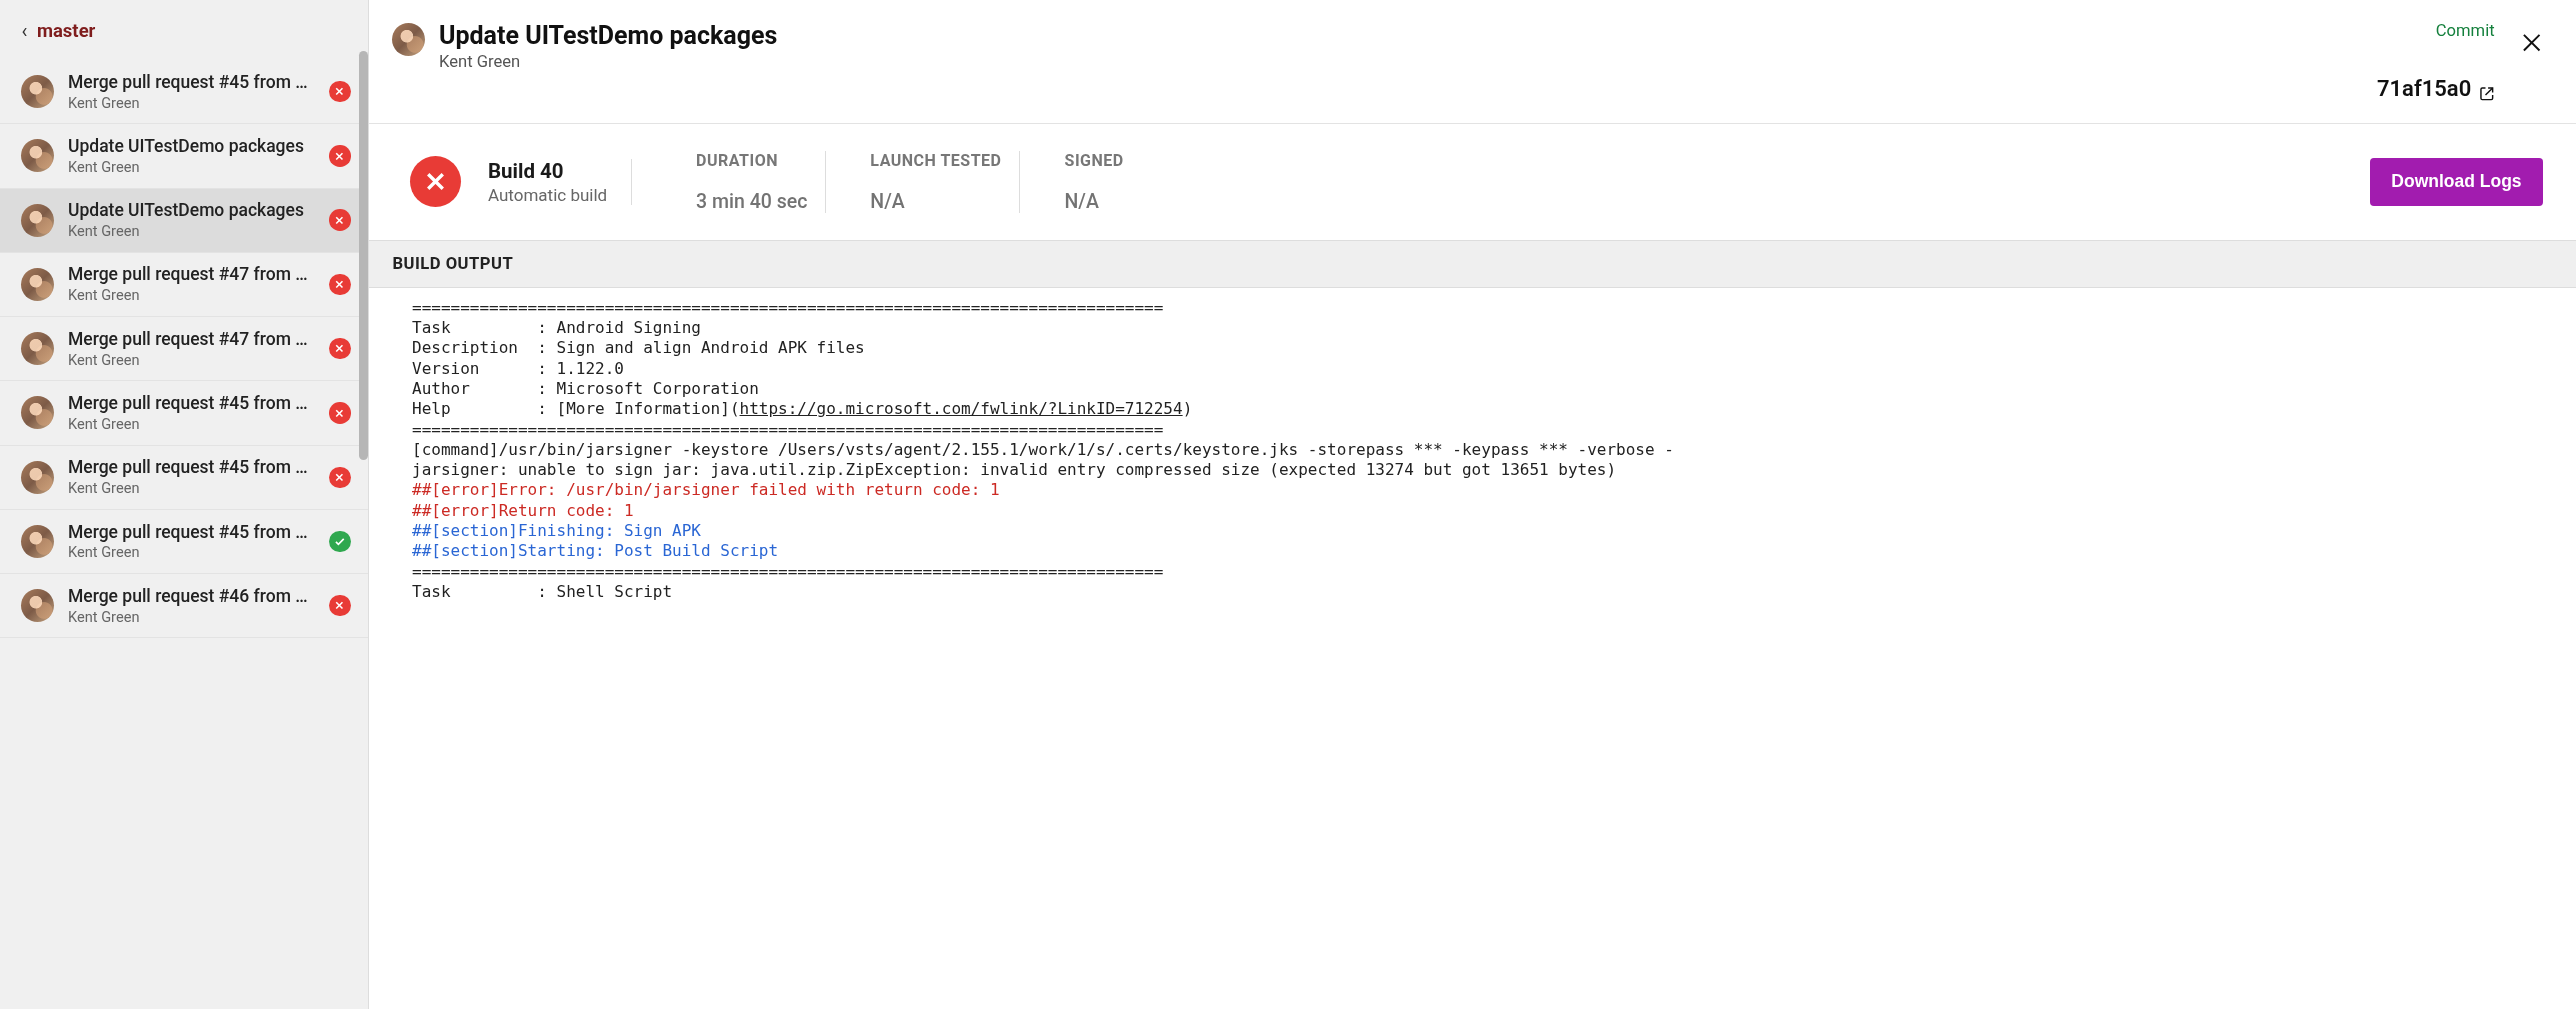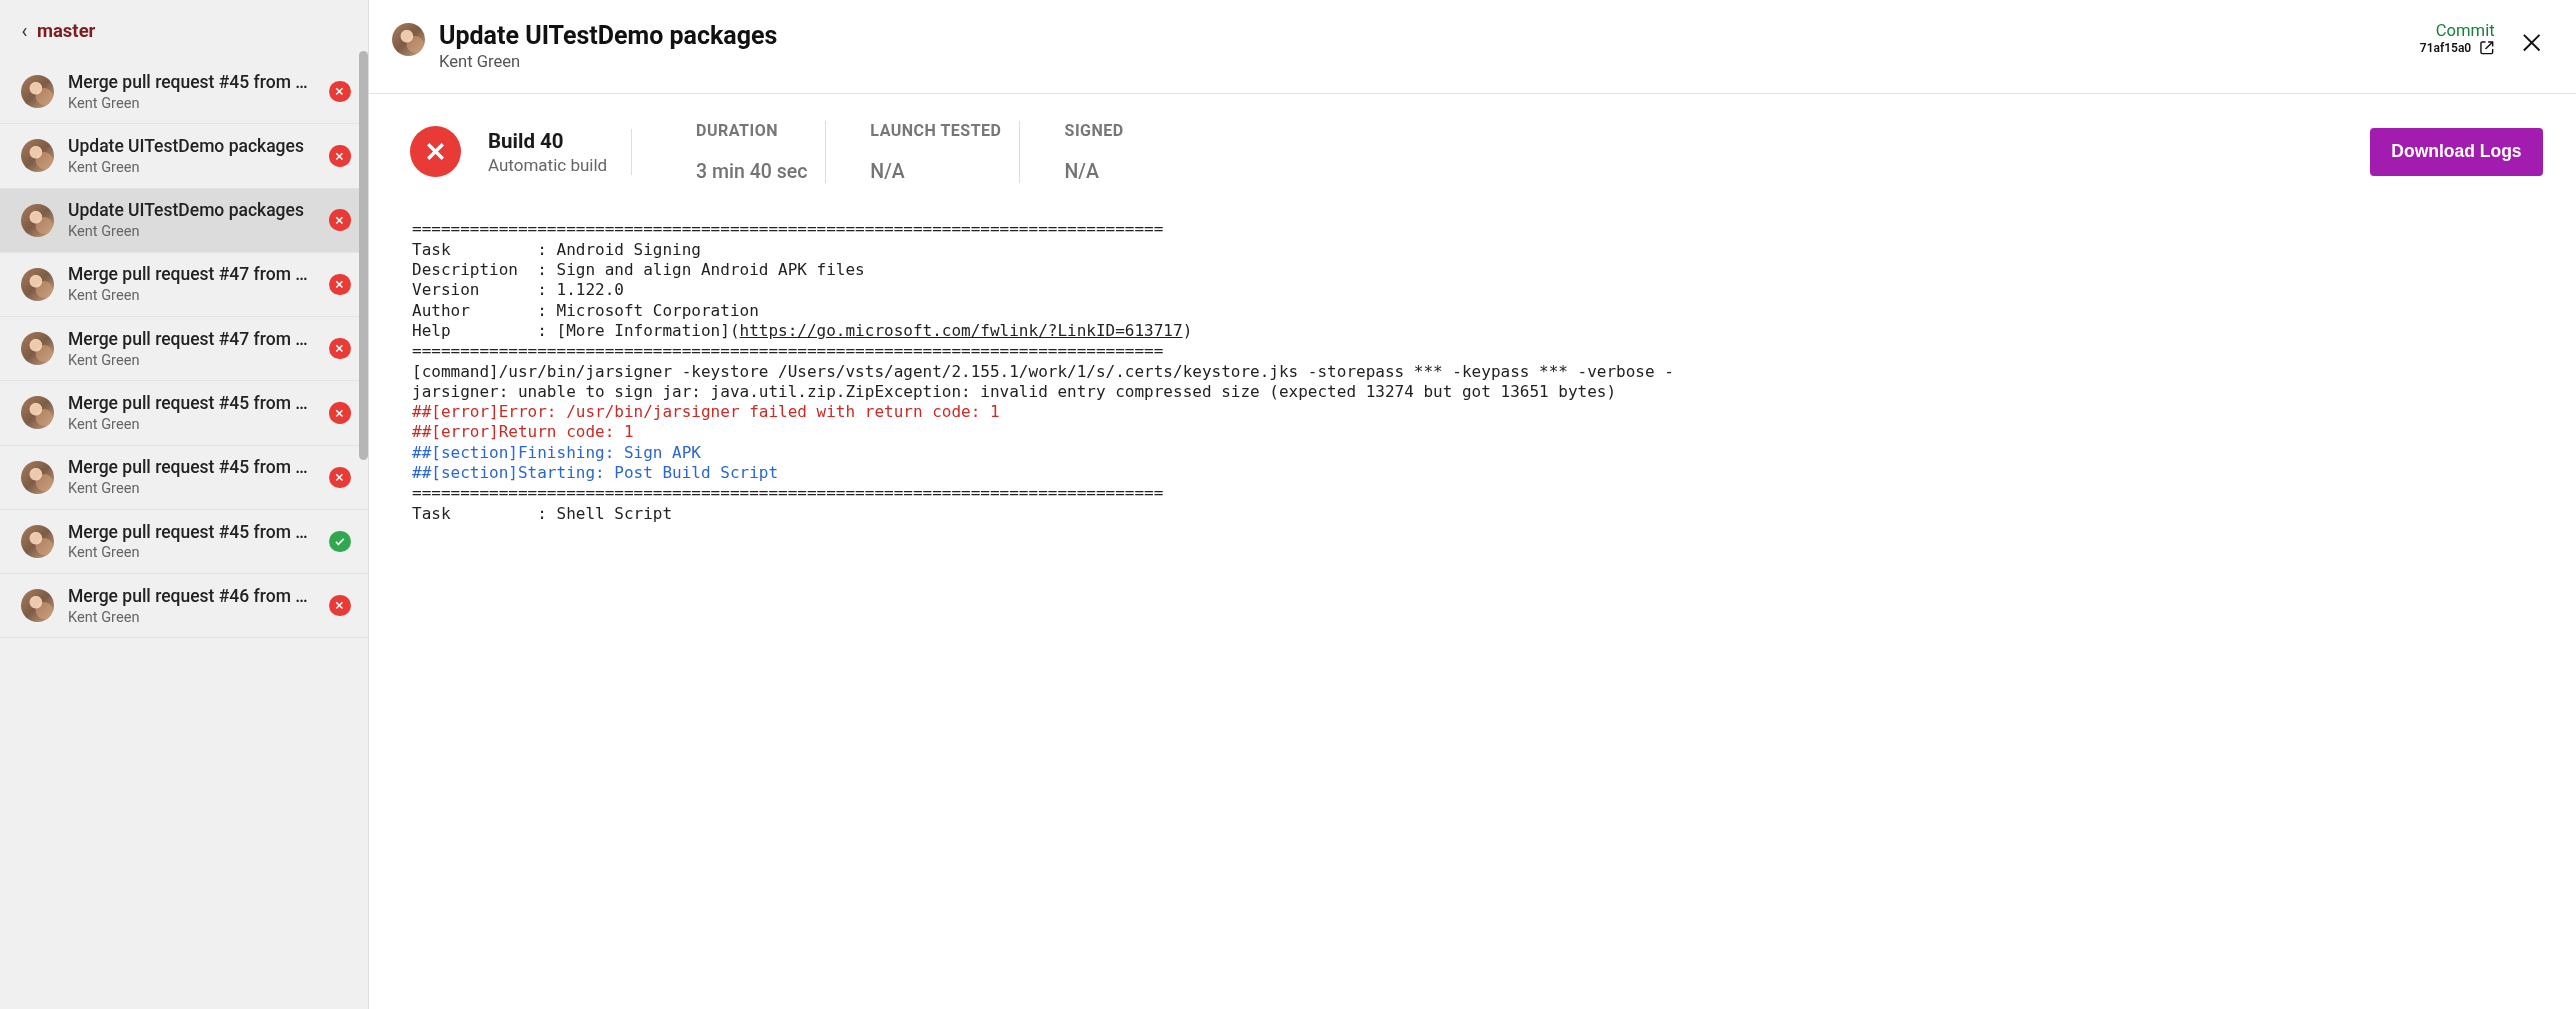--- a/index.html
+++ b/index.html
@@ -28,21 +28,21 @@
 
 .main { flex: 1; background: #fff; display: flex; flex-direction: column; overflow: hidden; }
 
 .detail-header { display: flex; align-items: flex-start; padding: 21.4px 33px 21.4px 23.4px; border-bottom: 1px solid #e3e3e3; }
 .detail-header .avatar { width: 33px; height: 33px; margin-top: 1.9px; }
 .detail-titles { margin-left: 13.6px; flex: 1; }
 .detail-title { font-size: 25px; font-weight: 700; color: #111; }
 .detail-sub { font-size: 16.6px; color: #555; margin-top: 1.9px; }
 .commit-box { text-align: right; margin-right: 25px; }
 .commit-label { font-size: 16.6px; color: #15803d; }
-.commit-hash { font-size: 12px; font-weight: 600; color: #111; display: flex; align-items: center; justify-content: flex-start; gap: 7.8px; }
+.commit-hash { font-size: 22px; font-weight: 600; color: #111; display: flex; align-items: center; justify-content: flex-start; gap: 7.8px; margin-top: 36px; }
 .ext-icon { width: 15.6px; height: 15.6px; display: inline-block; }
 .close-btn { font-size: 27px; color: #222; cursor: pointer; padding-top: 7.8px; }
 
 .summary-bar { display: flex; align-items: center; padding: 27px 33px 27px 41px; gap: 27px; }
 .big-status { width: 51px; height: 51px; border-radius: 50%; background: #e83b36; display: flex; align-items: center; justify-content: center; flex-shrink: 0; }
 .build-title-block { padding-right: 23.4px; border-right: 1px solid #ddd; margin-left: 0; margin-right: 20px; }
 .build-title-block:last-of-type { border-right: none; }
 .build-name { font-size: 20.5px; font-weight: 700; }
 .build-mode { font-size: 17px; color: #666; margin-top: 1.9px; }
 .metric { padding: 0 17.5px; border-right: 1px solid #ddd; }
@@ -229,27 +229,28 @@
       <div class="metric-value">N/A</div>
     </div>
     <div class="metric no-border">
       <div class="metric-label">SIGNED</div>
       <div class="metric-value">N/A</div>
     </div>
     <div class="spacer"></div>
     <button class="dl-btn">Download Logs</button>
   </div>
 
+  <div class="output-header">BUILD OUTPUT</div>
 
   <div class="log-pane"><span>==============================================================================</span>
 <span>Task         : Android Signing</span>
 <span>Description  : Sign and align Android APK files</span>
 <span>Version      : 1.122.0</span>
 <span>Author       : Microsoft Corporation</span>
-<span>Help         : [More Information](</span><a href="#">https://go.microsoft.com/fwlink/?LinkID=613717</a><span>)</span>
+<span>Help         : [More Information](</span><a href="#">https://go.microsoft.com/fwlink/?LinkID=712254</a><span>)</span>
 <span>==============================================================================</span>
 <span>[command]/usr/bin/jarsigner -keystore /Users/vsts/agent/2.155.1/work/1/s/.certs/keystore.jks -storepass *** -keypass *** -verbose -</span>
 <span>jarsigner: unable to sign jar: java.util.zip.ZipException: invalid entry compressed size (expected 13274 but got 13651 bytes)</span>
 <span class="err">##[error]Error: /usr/bin/jarsigner failed with return code: 1</span>
 <span class="err">##[error]Return code: 1</span>
 <span class="sec">##[section]Finishing: Sign APK</span>
 <span class="sec">##[section]Starting: Post Build Script</span>
 <span>==============================================================================</span>
 <span>Task         : Shell Script</span></div>
 

